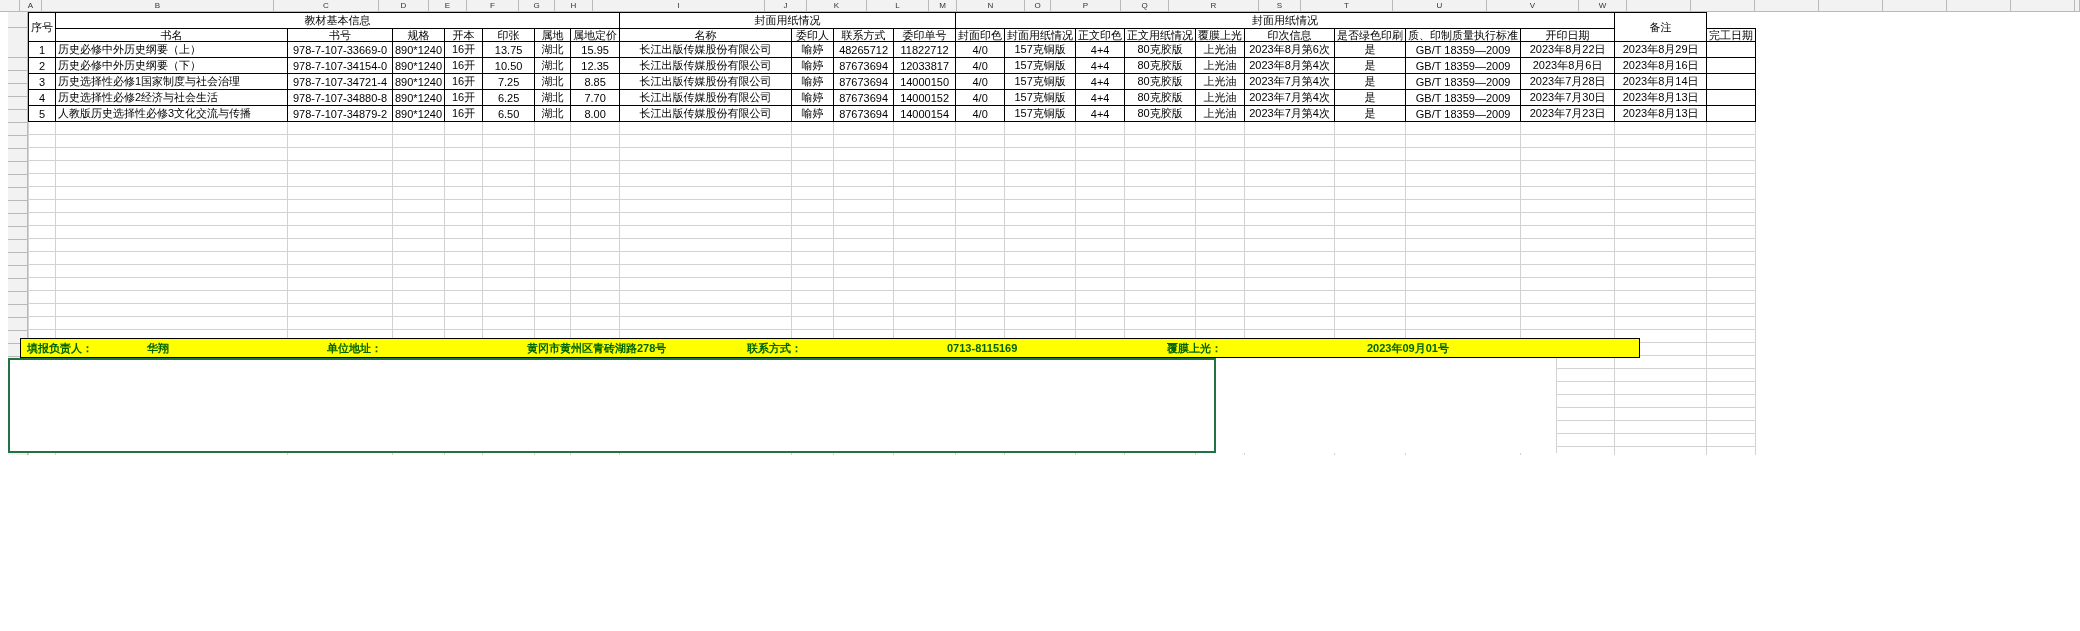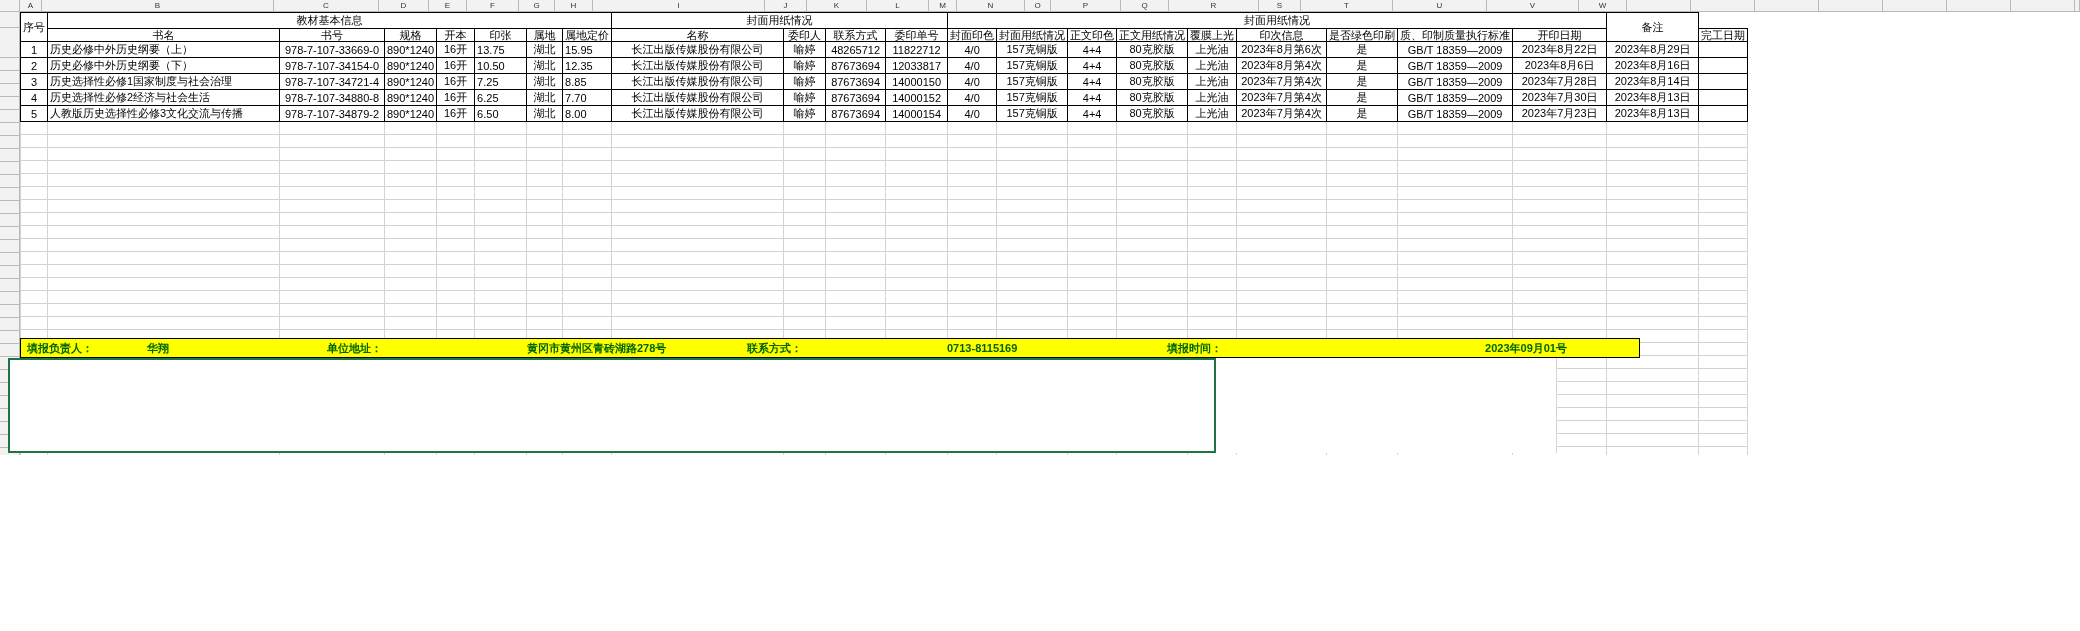--- a/index.html
+++ b/index.html
@@ -34,20 +34,21 @@
     white-space: nowrap;
   }
   .corner-head {
     width: 20px;
     flex: 0 0 20px;
   }
   
   .sheet-body {
     display: flex;
     align-items: flex-start;
+    padding-left: 8px;
   }
   .row-gutter {
     width: 20px;
     flex: 0 0 20px;
   }
   .row-num {
     box-sizing: border-box;
     height: 12px;
     border-right: 1px solid #b9b9b9;
     border-bottom: 1px solid #b9b9b9;
@@ -71,21 +72,21 @@
     overflow: hidden;
     white-space: nowrap;
     vertical-align: middle;
     font-size: 11px;
   }
   .grid td.empty {
     border: 1px solid #d2d2d2;
     height: 12px;
   }
   .ctr { text-align: center; }
-  .rgt { text-align: left; }
+  .rgt { text-align: center; }
   .lft { text-align: left; }
   .grp-head {
     text-align: center;
     font-size: 12px;
     height: 16px;
   }
   .col-head-cell {
     text-align: center;
     font-size: 11px;
     height: 30px;
@@ -120,21 +121,21 @@
     align-items: center;
     font-size: 11px;
     color: #006400;
     font-weight: bold;
   }
   .footer-bar span { display: inline-block; }
   .f1 { width: 120px; padding-left: 6px; }
   .f2 { width: 180px; }
   .f3 { width: 200px; }
   .f4 { width: 220px; }
-  .f5 { width: 200px; text-align: right; }
+  .f5 { width: 200px; }
   
   .big-box {
     position: absolute;
     left: 8px;
     top: 358px;
     width: 1208px;
     height: 95px;
     border: 2px solid #217346;
     box-sizing: border-box;
     background: #ffffff;
@@ -1126,20 +1127,20 @@
   </div>
 
 
   <div class="footer-bar">
     <span class="f1">填报负责人：</span>
     <span class="f2">华翔</span>
     <span class="f3">单位地址：</span>
     <span class="f4">黄冈市黄州区青砖湖路278号</span>
     <span class="f3">联系方式：</span>
     <span class="f4">0713-8115169</span>
-    <span class="f3">填报时间：</span>
+    <span class="f3">覆膜上光：</span>
     <span class="f5">2023年09月01号</span>
   </div>
 
   <div class="big-box"></div>
   <div class="right-pad"></div>
   <div class="bottom-blank"></div>
 </div>
 
 </body></html>

